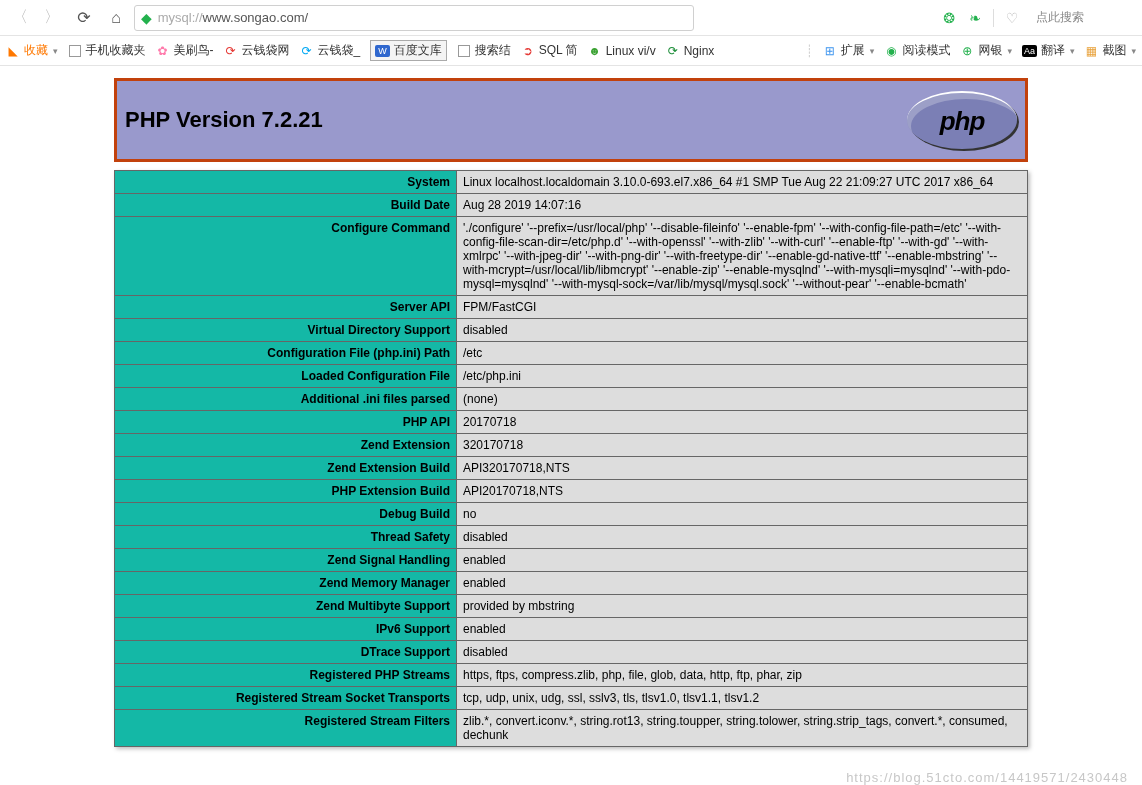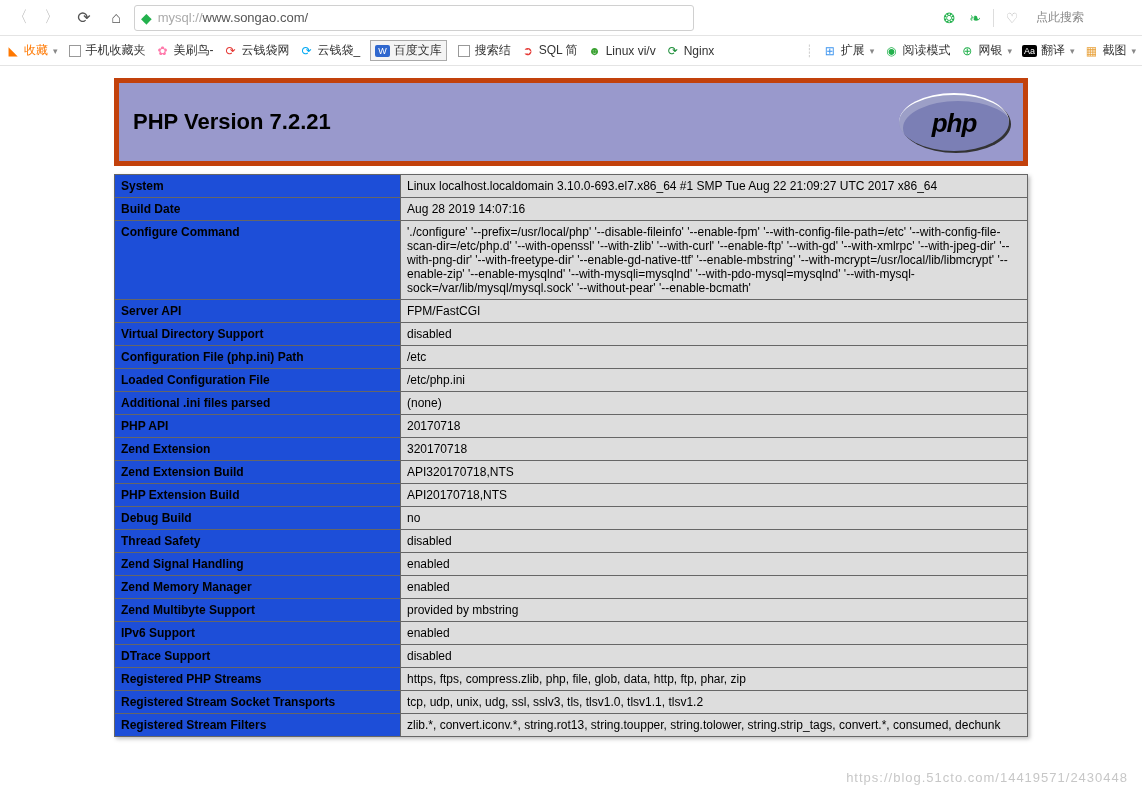--- a/index.html
+++ b/index.html
@@ -80,24 +80,24 @@
   
   .page {
     padding: 12px 0 20px 0;
   }
   .center {
     width: 914px;
     margin: 0 auto;
   }
   .php-header {
     background:#9999cc;
-    border:5px solid #c2410c;
+    border:3px solid #c2410c;
     display:flex;
     align-items:center;
-    padding:10px 14px;
+    padding:10px 8px;
     margin-bottom:8px;
   }
   .php-title {
     font-weight:bold;
     font-size:22px;
     color:#000;
   }
   .php-logo {
     margin-left:auto;
   }
@@ -123,23 +123,24 @@
     border-collapse:collapse;
     box-shadow:2px 2px 4px rgba(0,0,0,.25);
   }
   table.phpinfo td {
     border:1px solid #666;
     font-size:12px;
     padding:4px 6px;
     vertical-align:top;
   }
   td.e {
-    background:#1d4ed8;
+    background:#14b8a6;
     font-weight:bold;
-    width:286px;
+    width:342px;
+    text-align:right;
   }
   td.v {
     background:#ddd;
   }
   .watermark {
     position:fixed;
     right:14px; bottom:0;
     font-size:13px; color:#c7c7c7;
     letter-spacing:1px;
   }

